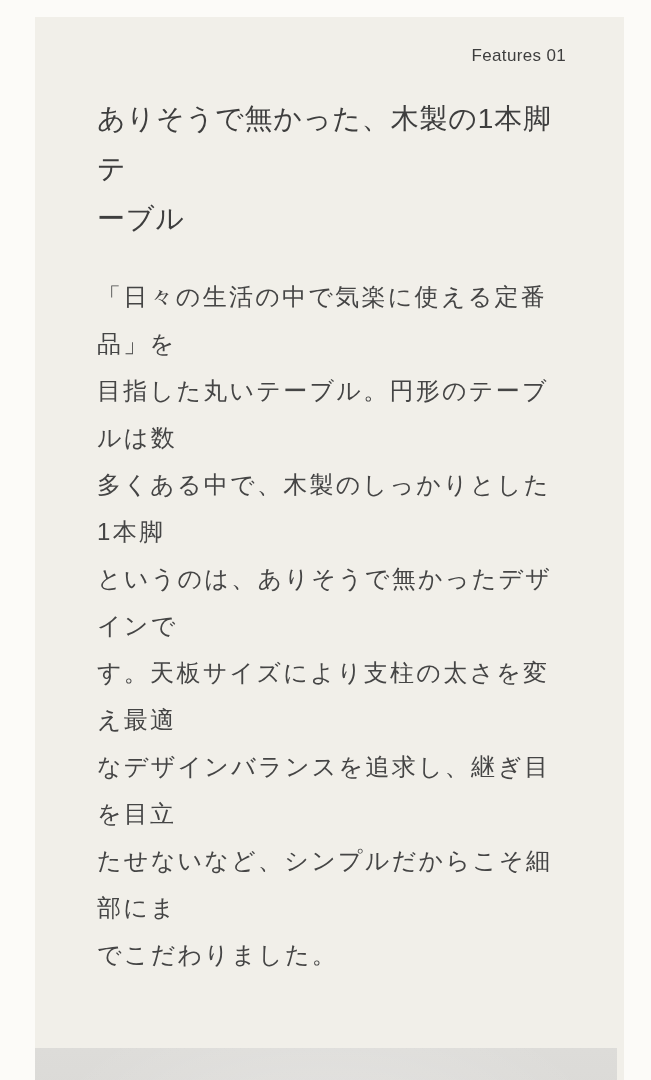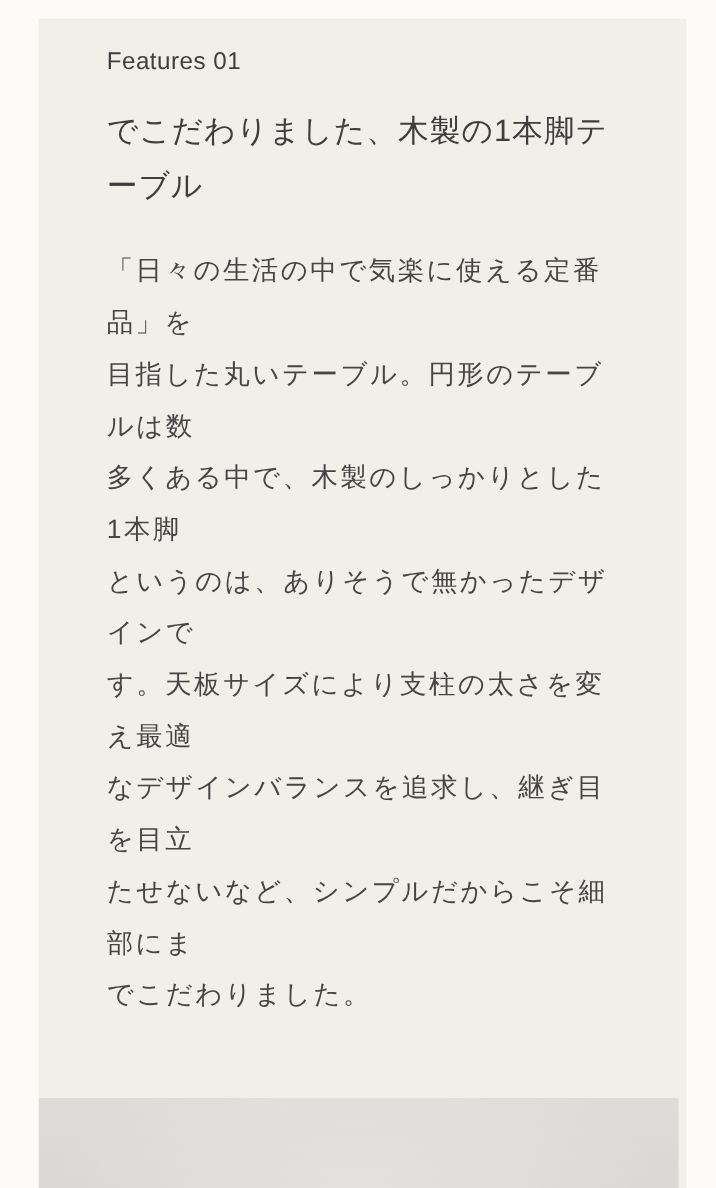--- a/index.html
+++ b/index.html
@@ -31,24 +31,25 @@
     position:absolute;
     left:35px;top:17px;
     width:589px;height:1063px;
     background:var(--content_bg);
     overflow:hidden;
   }
   .text-block{
     padding:27px 58px 0 62px;
   }
   .eyebrow{
-    font-size:22px;
+    font-size:17px;
     line-height:24px;
     letter-spacing:.02em;
     color:var(--text_color);
+    text-align:right;
   }
   .heading{
     margin-top:26px;
     font-size:28px;
     font-weight:500;
     line-height:50px;
     letter-spacing:.03em;
     color:var(--text_color);
     white-space:pre-line;
   }
@@ -125,21 +126,21 @@
 </style>
 </head>
 <body>
 
 <div class="page">
   <div class="content">
 
     <div class="text-block">
       <div class="eyebrow">Features 01</div>
 
-      <h2 class="heading">でこだわりました、木製の1本脚テ
+      <h2 class="heading">ありそうで無かった、木製の1本脚テ
 ーブル</h2>
 
       <p class="body-text">「日々の生活の中で気楽に使える定番品」を
 目指した丸いテーブル。円形のテーブルは数
 多くある中で、木製のしっかりとした1本脚
 というのは、ありそうで無かったデザインで
 す。天板サイズにより支柱の太さを変え最適
 なデザインバランスを追求し、継ぎ目を目立
 たせないなど、シンプルだからこそ細部にま
 でこだわりました。</p>

